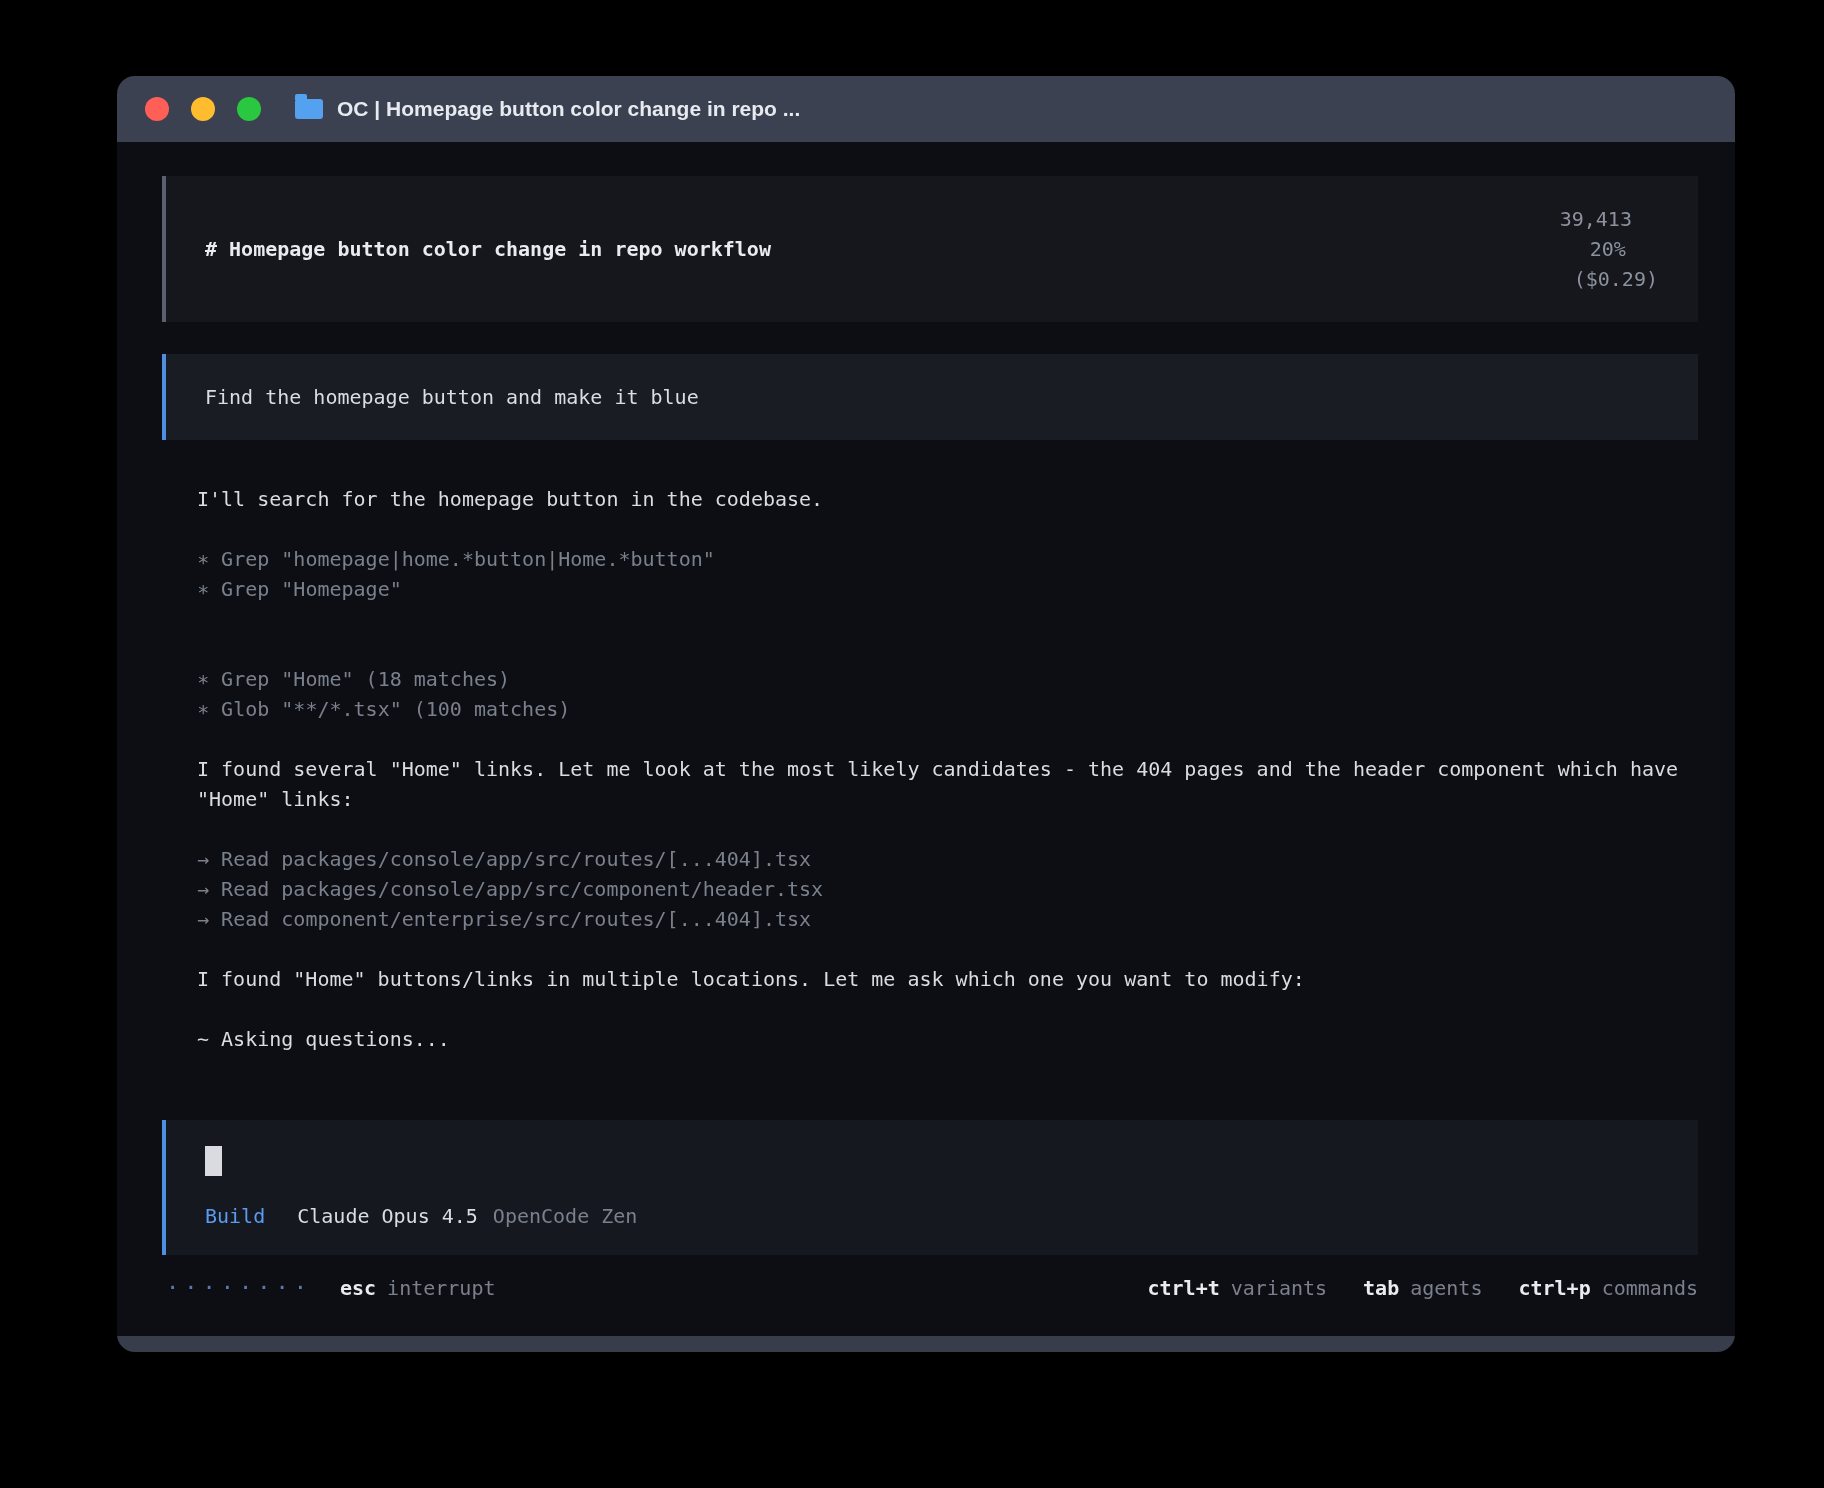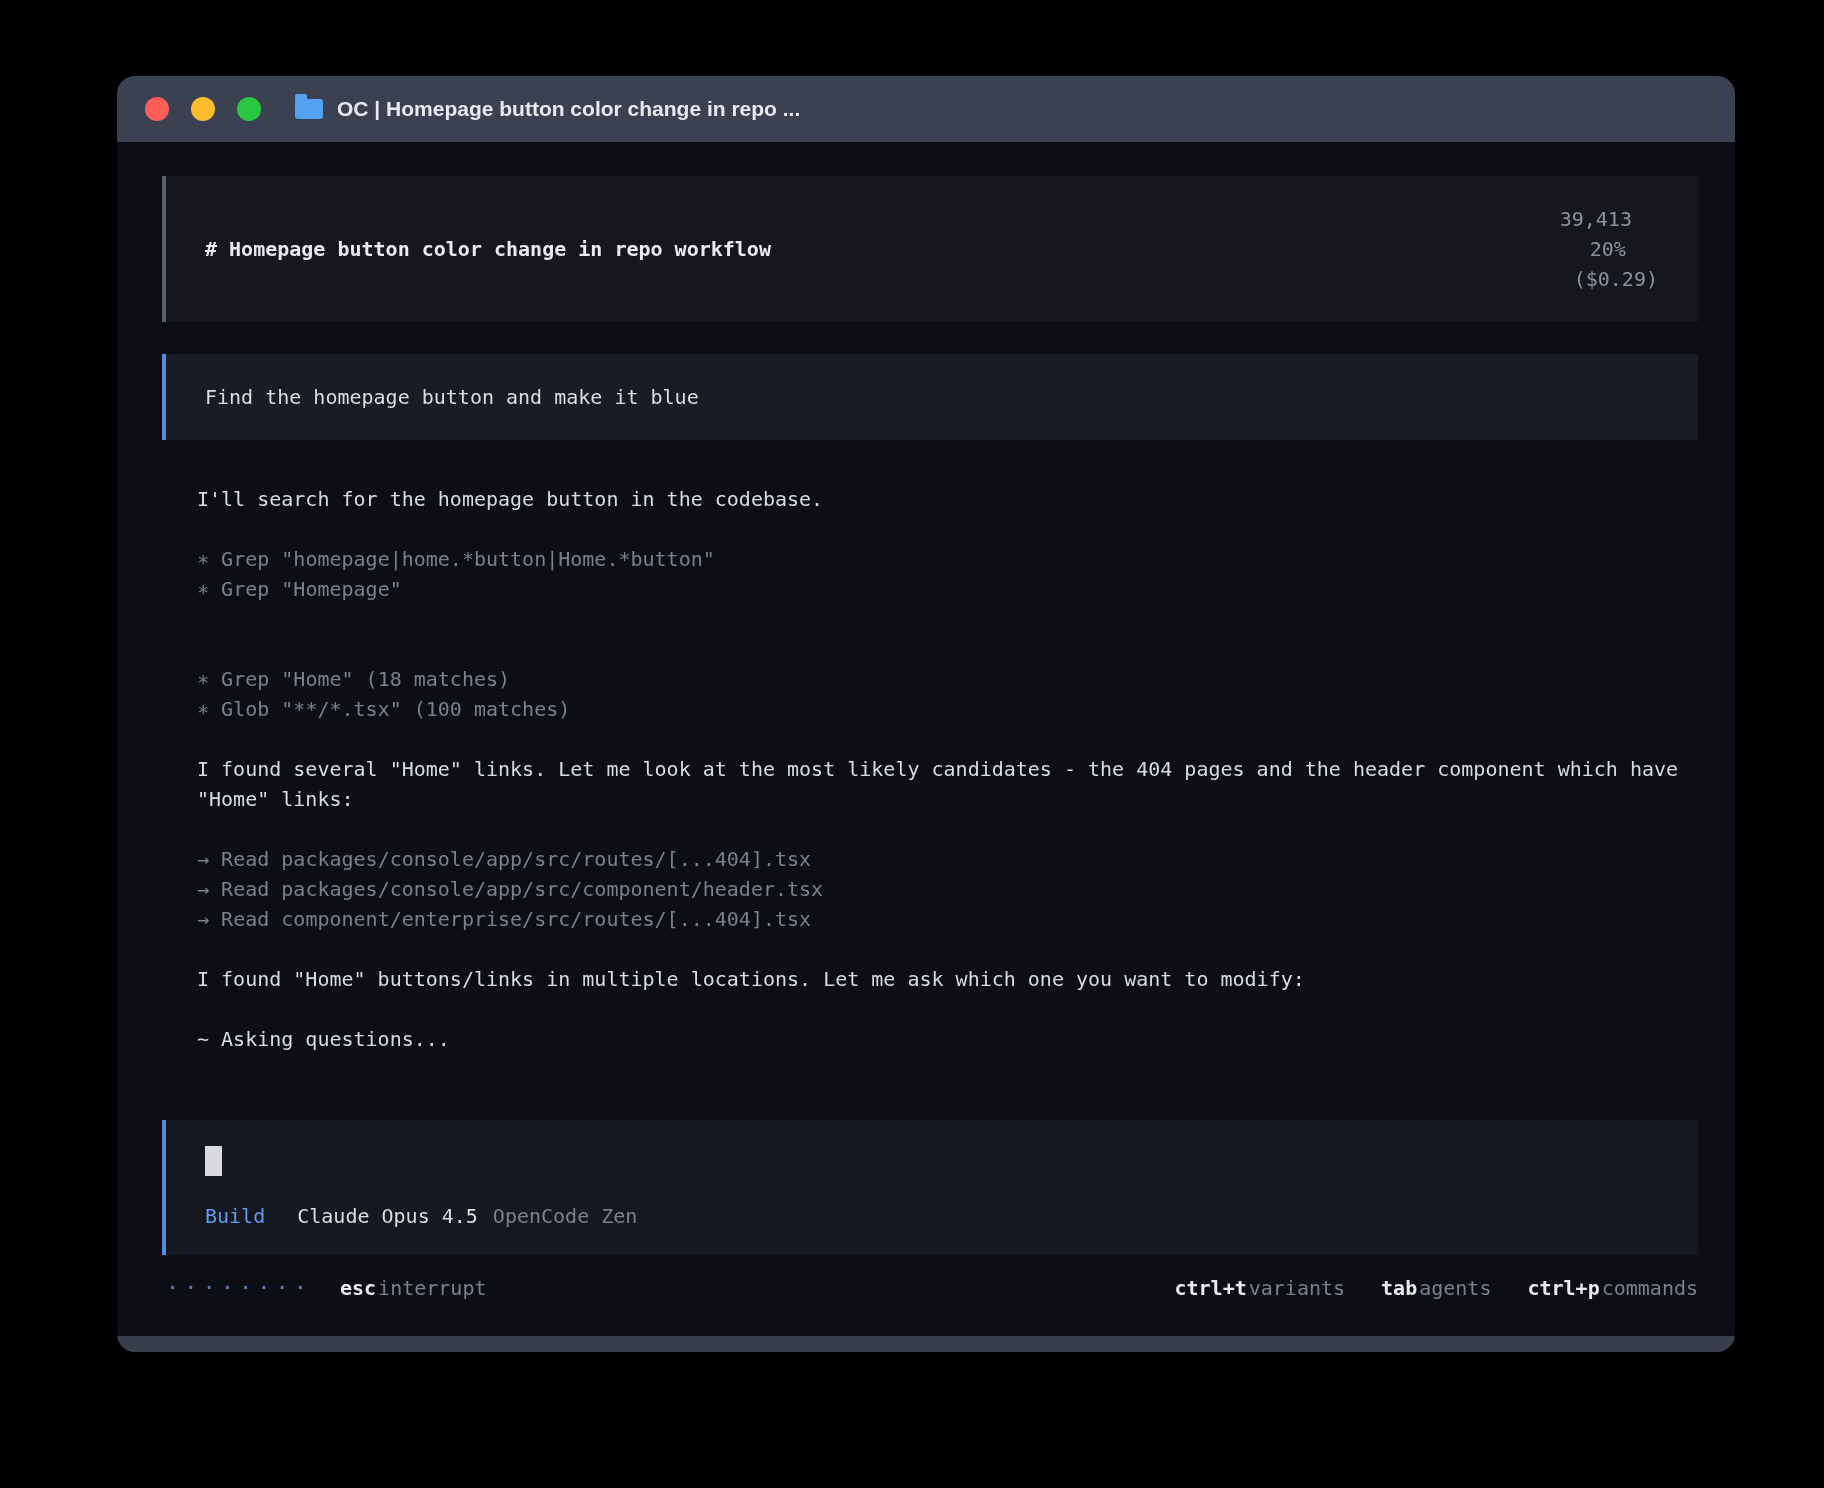--- a/index.html
+++ b/index.html
@@ -51,21 +51,21 @@
   .cursor { display:inline-block; width:17px; height:30px; background:#d9dbe0; }
   .input-status { margin-top:20px; line-height:30px; display:flex; }
   .input-status .mode     { color:#5b9bf0; }
   .input-status .model    { color:#dadde2; margin-left:32px; }
   .input-status .provider { color:#7a818c; margin-left:15px; }
 
   .footer { margin-top:18px; display:flex; align-items:center; line-height:30px; }
   .spinner { color:#5c79b6; letter-spacing:5px; margin-left:12px; font-size:22px; }
   .hint { white-space:nowrap; }
   .hint-key { color:#e9ebef; font-weight:bold; }
-  .hint-label { color:#7a818c; margin-left:2px; }
+  .hint-label { color:#7a818c; margin-left:11px; }
   .hint-esc { margin-left:28px; }
   .footer-right { margin-left:auto; display:flex; gap:36px; }
 
   .bottom-chrome { position:absolute; left:0; right:0; bottom:0; height:16px; background:#373d4a; }
 </style>
 </head>
 <body>
 
 <div class="window">
 

